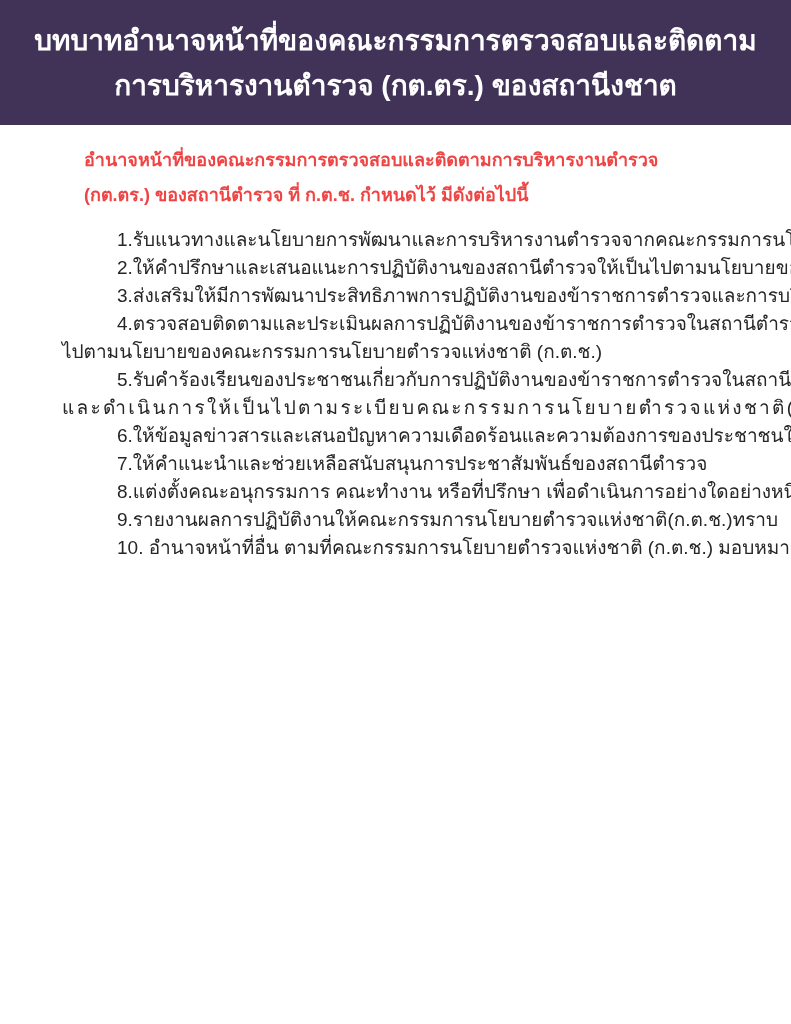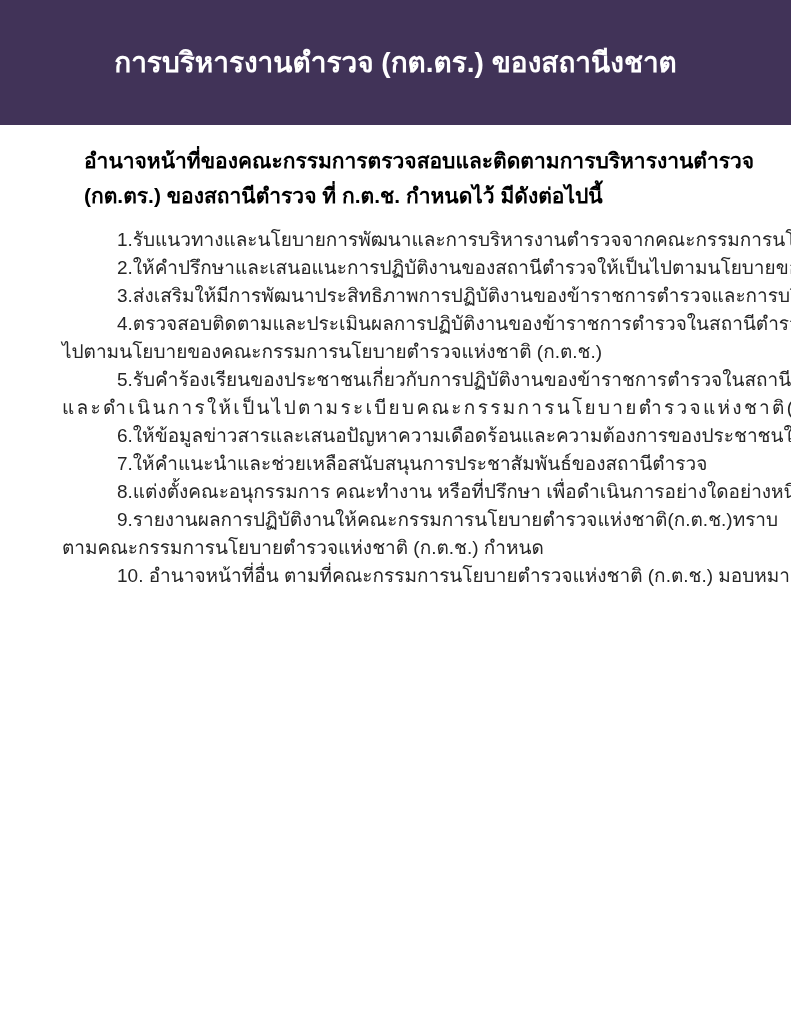--- a/index.html
+++ b/index.html
@@ -26,44 +26,45 @@
     white-space: nowrap;
   }
 
   .content {
     padding: 18px 70px 0 62px;
     color: #242424;
   }
   .heading {
     margin: 0 0 13px 0;
     padding-left: 22px;
-    font-size: 21px;
+    font-size: 18px;
     font-weight: bold;
     line-height: 35px;
-    color: #000000;
+    color: #ef4444;
   }
   .heading .regular { font-weight: bold; }
   .heading div { white-space: nowrap; }
 
   p.item { margin: 0; padding: 0; }
   .line {
     font-size: 19px;
     line-height: 28px;
     white-space: nowrap;
     color: #262626;
   }
   .line.first { padding-left: 55px; }
   .line.spread { letter-spacing: 2.3px; }
 </style>
 </head>
 <body>
 
 <div class="page">
 
   <header class="banner">
+    <div class="banner-line">บทบาทอำนาจหน้าที่ของคณะกรรมการตรวจสอบและติดตาม</div>
     <div class="banner-line">การบริหารงานตำรวจ (กต.ตร.) ของสถานีงชาต</div>
   </header>
 
   <main class="content">
 
     <div class="heading">
       <div>อำนาจหน้าที่ของคณะกรรมการตรวจสอบและติดตามการบริหารงานตำรวจ</div>
       <div><span class="bold">(กต.ตร.) ของสถานีตำรวจ ที่ ก.ต.ช. กำหนดไว้ </span><span class="regular">มีดังต่อไปนี้</span></div>
     </div>
 
@@ -96,21 +97,20 @@
     <p class="item">
       <span class="line first" style="display:block">7.ให้คำแนะนำและช่วยเหลือสนับสนุนการประชาสัมพันธ์ของสถานีตำรวจ</span>
     </p>
 
     <p class="item">
       <span class="line first" style="display:block">8.แต่งตั้งคณะอนุกรรมการ คณะทำงาน หรือที่ปรึกษา เพื่อดำเนินการอย่างใดอย่างหนึ่ง ตามที่</span>
     </p>
 
     <p class="item">
       <span class="line first" style="display:block">9.รายงานผลการปฏิบัติงานให้คณะกรรมการนโยบายตำรวจแห่งชาติ(ก.ต.ช.)ทราบ</span>
-      <span class="line" style="display:block">ตามคณะกรรมการนโยบายตำรวจแห่งชาติ (ก.ต.ช.) กำหนด</span>
     </p>
 
     <p class="item">
       <span class="line first" style="display:block">10. อำนาจหน้าที่อื่น ตามที่คณะกรรมการนโยบายตำรวจแห่งชาติ (ก.ต.ช.) มอบหมาย</span>
     </p>
 
   </main>
 </div>
 
 </body></html>

